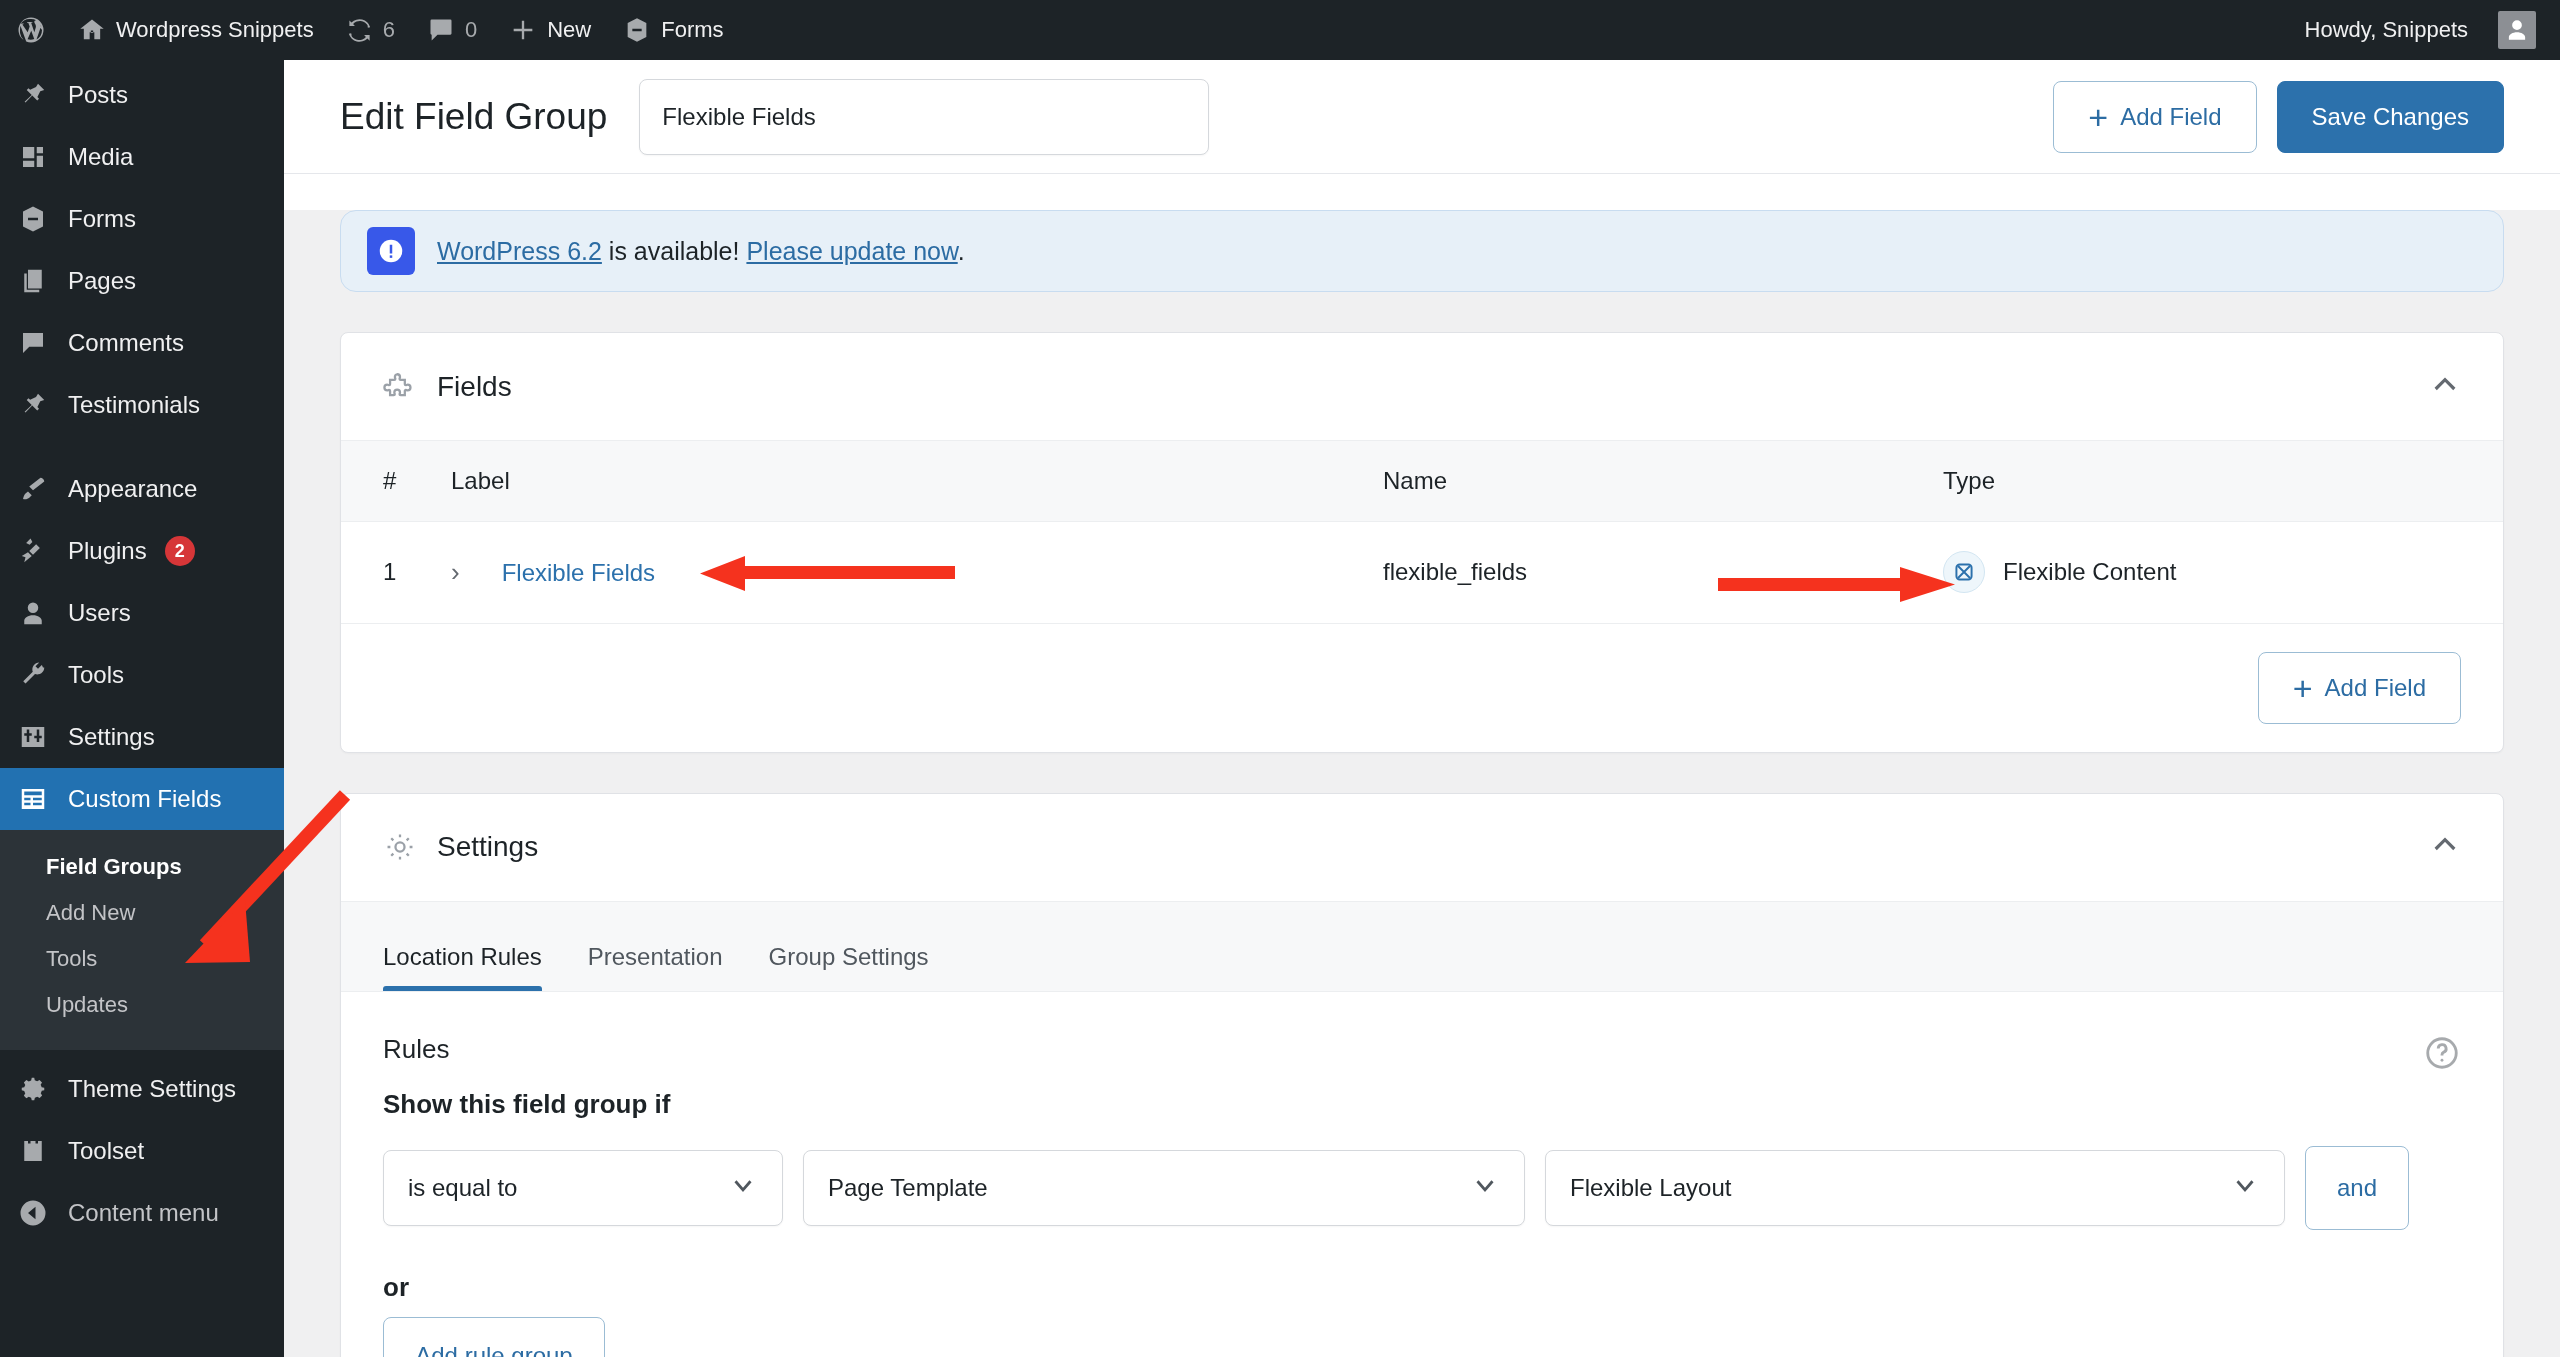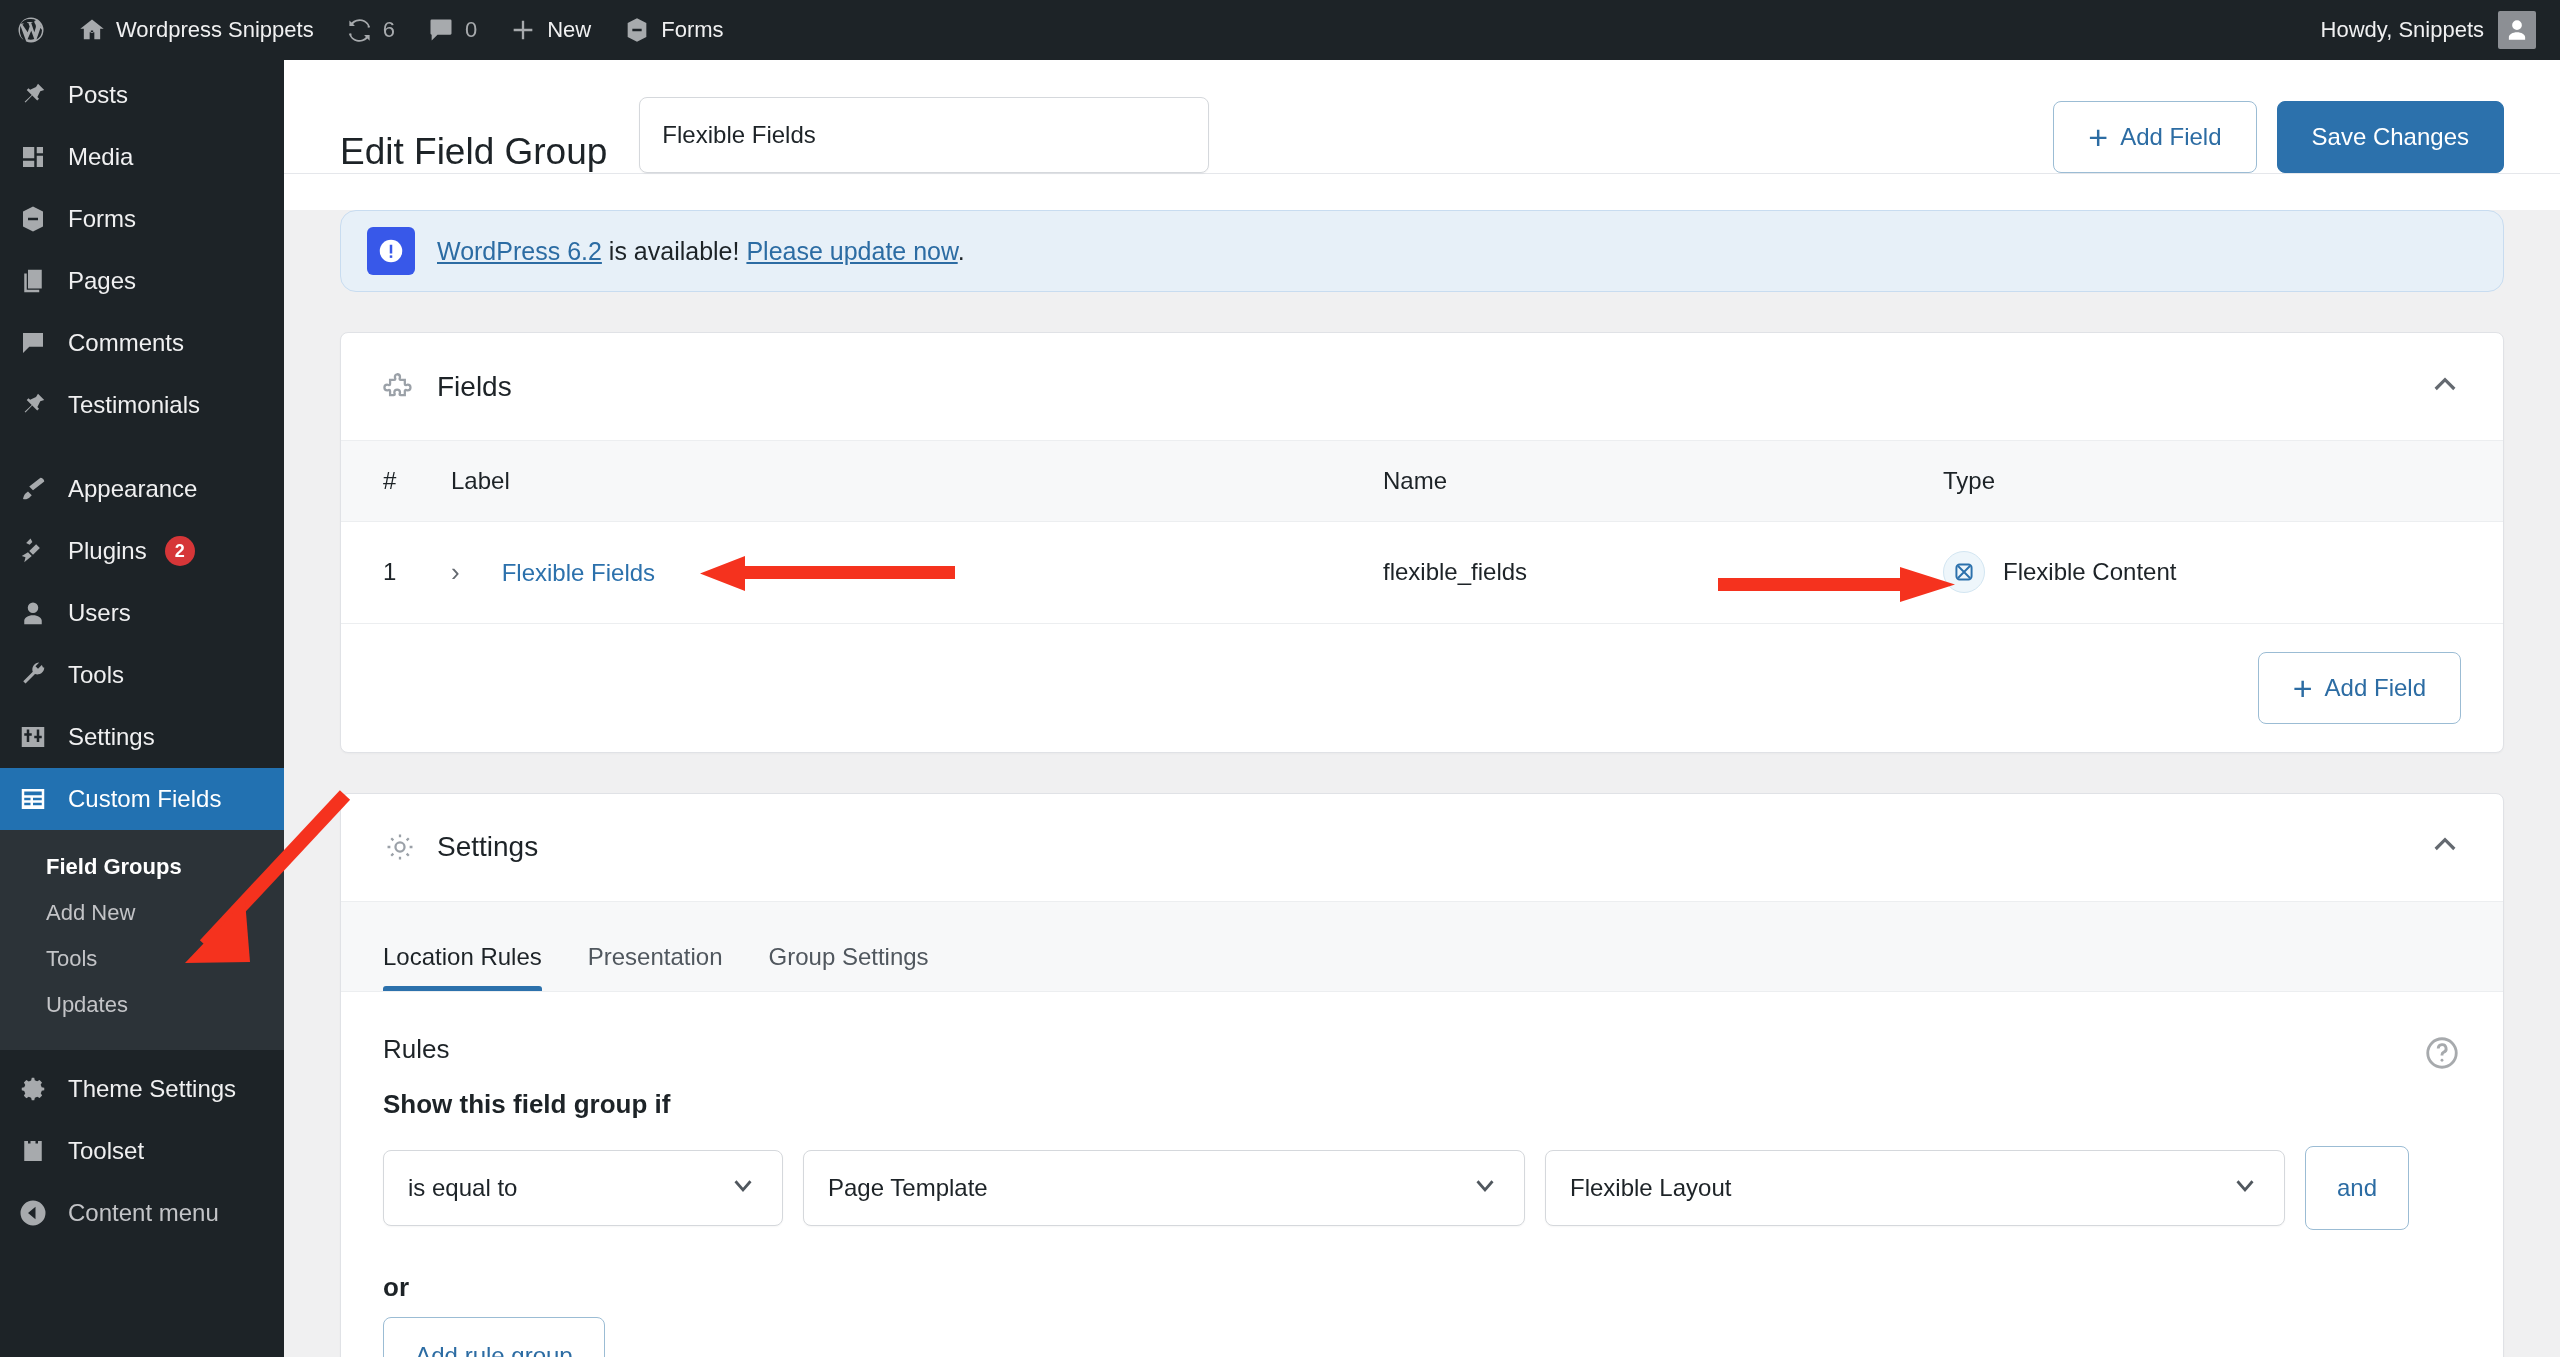--- a/index.html
+++ b/index.html
@@ -18,21 +18,21 @@
     font-size: 22px; z-index: 50;
   }
   .ab-group { display: flex; align-items: center; }
   .ab-item {
     display: flex; align-items: center; gap: 10px;
     padding: 0 16px; height: 60px; color: #f0f0f1;
     white-space: nowrap;
   }
   .ab-item .lbl { font-size: 22px; }
   .ab-count { color: #a7aaad; }
-  .ab-right { margin-left: auto; display: flex; align-items: center; padding-right: 24px; gap: 14px; }
+  .ab-right { margin-left: auto; display: flex; align-items: center; padding-right: 24px; gap: 30px; }
   .avatar {
     width: 38px; height: 38px; background: #8c8f94; border-radius: 2px;
     display: flex; align-items: center; justify-content: center;
   }
   .avatar svg { width: 26px; height: 26px; fill: #fff; }
   .ab-icon { display: inline-flex; align-items: center; justify-content: center; }
   .ab-icon svg { fill: #a7aaad; }
 
   
   #sidebar {
@@ -64,21 +64,21 @@
   .submenu-item.current { color: #fff; font-weight: bold; }
 
   
   #main {
     position: absolute; top: 60px; left: 284px;
     width: 2276px; height: 1297px;
     background: #fff;
   }
   #acf-header {
     height: 114px; background: #fff; border-bottom: 1px solid #e5e7eb;
-    display: flex; align-items: flex-end; padding: 0 56px;
+    display: flex; align-items: center; padding: 0 56px;
   }
   #page-title { font-size: 37px; color: #1d2327; font-weight: normal; white-space: nowrap; }
   #title-input {
     margin-left: 32px; width: 570px; height: 76px;
     border: 1px solid #d5d8dc; border-radius: 8px;
     font-size: 24px; color: #1d2327; padding: 0 22px;
     font-family: "Liberation Sans", sans-serif;
     box-shadow: 0 1px 2px rgba(0,0,0,.04);
     background: #fff;
   }

